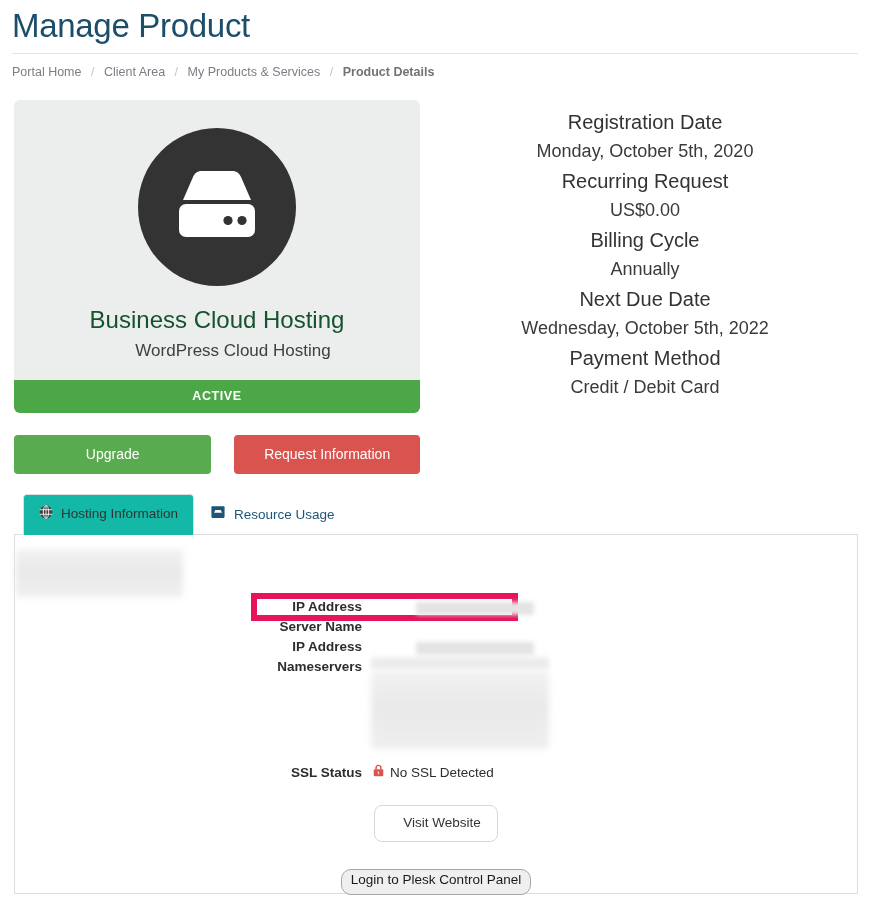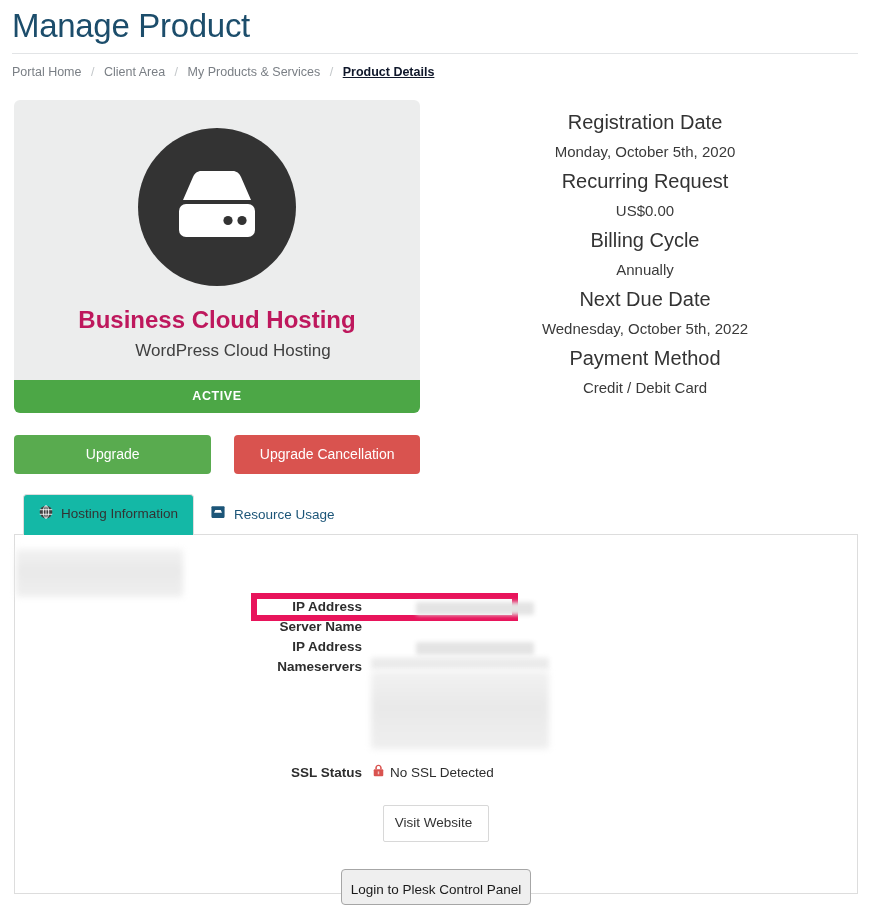--- a/index.html
+++ b/index.html
@@ -30,21 +30,21 @@
     margin: 5px 12px 0 12px;
   }
   .breadcrumb {
     margin: 10px 0 0 12px;
     font-size: 12.5px;
     color: #7a7f85;
     white-space: nowrap;
     line-height: 16px;
   }
   .breadcrumb .crumb { color: #7a7f85; }
-  .breadcrumb .crumb.active { color: #0f172a; font-weight: 600; text-decoration: underline; }
+  .breadcrumb .crumb.active { color: #737373; font-weight: 600; }
   .breadcrumb .sep { color: #c3c7ca; margin: 0 6px; }
 
   
   .columns {
     display: flex;
     align-items: flex-start;
     margin-top: 20px;
   }
   .col-left { width: 420px; padding-left: 14px; }
   .col-right { flex: 1; padding-top: 6px; }
@@ -66,22 +66,22 @@
   .product-icon {
     width: 158px; height: 158px;
     border-radius: 50%;
     background: #333333;
     display: flex;
     align-items: center;
     justify-content: center;
   }
   .product-name {
     font-size: 24px;
-    font-weight: 700;
-    color: #be185d;
+    font-weight: 400;
+    color: #14532d;
     line-height: 32px;
   }
   .product-desc {
     font-size: 17px;
     font-weight: 400;
     color: #404040;
     line-height: 26px;
     margin-top: 2px;
     padding-left: 32px;
   }
@@ -120,21 +120,21 @@
 
   
   .info-list { text-align: center; }
   .info-label {
     font-size: 20px;
     font-weight: 400;
     color: #333333;
     line-height: 32px;
   }
   .info-value {
-    font-size: 15px;
+    font-size: 18px;
     font-weight: 400;
     color: #3a3a3a;
     line-height: 27px;
   }
 
   
   .tab-area { margin: 22px 12px 0 14px; position: relative; }
   .tab-strip {
     display: flex;
     align-items: flex-end;
@@ -230,38 +230,38 @@
     line-height: 20px;
   }
 
   
   .bottom-btns { text-align: center; }
   .btn-visit {
     margin-top: 22px;
     display: inline-block;
     background: #ffffff;
     border: 1px solid #d8d8d8;
-    border-radius: 2px;
+    border-radius: 8px;
     font-family: "Liberation Sans", sans-serif;
     font-size: 13.5px;
     color: #333333;
-    padding: 9px 16px 10px 11px;
+    padding: 9px 16px 10px 28px;
     line-height: 16px;
     cursor: pointer;
   }
   .btn-plesk {
     margin-top: 27px;
     display: inline-block;
     background: #efefef;
     border: 1px solid #a6a6a6;
-    border-radius: 4px;
+    border-radius: 10px;
     font-family: "Liberation Sans", sans-serif;
     font-size: 13.5px;
     color: #1a1a1a;
-    padding: 11px 9px 6px 9px;
+    padding: 1px 9px 6px 9px;
     line-height: 17px;
     cursor: pointer;
   }
 </style>
 </head>
 <body>
 
 <div>
   <div class="page-title">Manage Product</div>
   <div class="title-rule"></div>
@@ -291,21 +291,21 @@
           </svg>
         </div>
       </div>
       <div class="product-name">Business Cloud Hosting</div>
       <div class="product-desc">WordPress Cloud Hosting</div>
     </div>
     <div class="status-bar">ACTIVE</div>
 
     <div class="actions">
       <button class="btn btn-upgrade">Upgrade</button>
-      <button class="btn btn-cancel">Upgrade Cancellation</button>
+      <button class="btn btn-cancel">Request Information</button>
     </div>
   </div>
 
   <div class="col-right">
     <div class="info-list">
       <div class="info-label">Registration Date</div>
       <div class="info-value">Monday, October 5th, 2020</div>
       <div class="info-label">Recurring Request</div>
       <div class="info-value">US$0.00</div>
       <div class="info-label">Billing Cycle</div>

